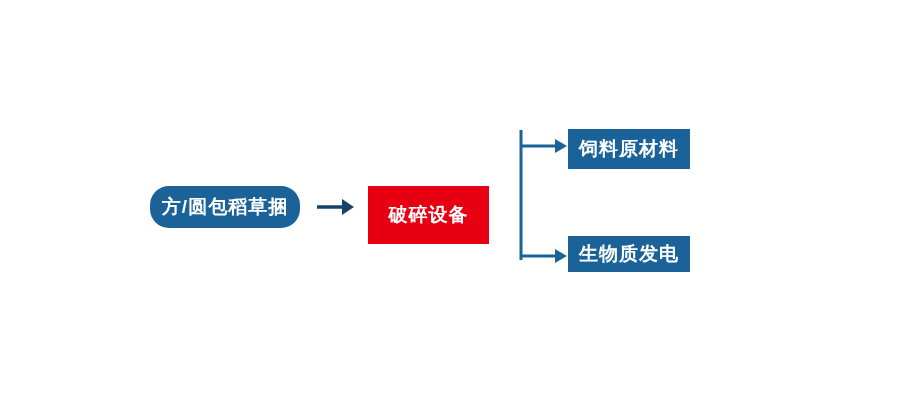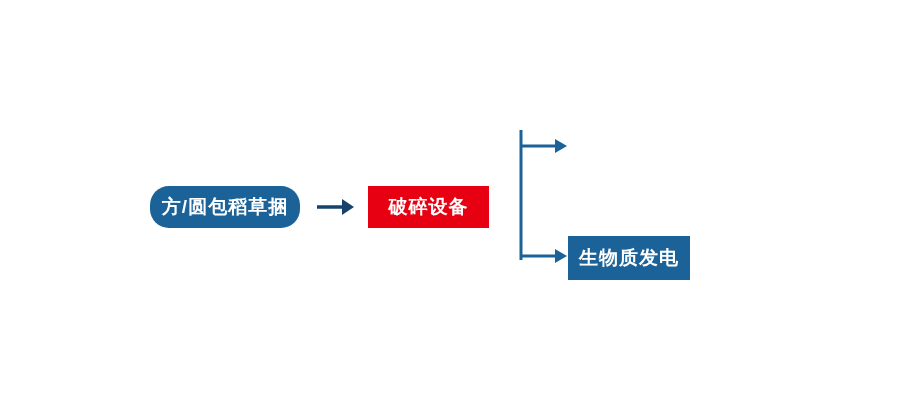--- a/index.html
+++ b/index.html
@@ -23,23 +23,23 @@
     align-items: center;
     justify-content: center;
     color: #ffffff;
     font-size: 19px;
     font-weight: 700;
     letter-spacing: 1px;
     white-space: nowrap;
     box-sizing: border-box;
   }
   .node-source  { left: 150px; top: 186px; width: 150px; height: 42px; border-radius: 19px; }
-  .node-process { left: 368px; top: 186px; width: 121px; height: 42px; }
+  .node-process { left: 368px; top: 186px; width: 121px; height: 58px; }
   .node-feed    { left: 568px; top: 129px; width: 122px; height: 40px; }
-  .node-power   { left: 568px; top: 236px; width: 122px; height: 44px; }
+  .node-power   { left: 568px; top: 236px; width: 122px; height: 36px; }
   svg.connector {
     position: absolute;
     overflow: visible;
     display: block;
   }
   .arrow-mid { left: 315px; top: 195px; }
   .branch    { left: 518px; top: 126px; }
 </style>
 </head>
 <body>
@@ -64,18 +64,21 @@
     <g>
       <line x1="3" y1="20" x2="38" y2="20" stroke-width="3" stroke="#1a6298"></line>
       <polygon points="37,13 49,20 37,27" fill="#1a6298"></polygon>
     </g>
     <g>
       <line x1="3" y1="130" x2="38" y2="130" stroke-width="3" stroke="#1a6298"></line>
       <polygon points="37,123 49,130 37,137" fill="#1a6298"></polygon>
     </g>
   </svg>
 
+  <div class="node node-feed" style="background: rgb(26, 98, 152);">
+    <span>饲料原材料</span>
+  </div>
 
   <div class="node node-power" style="background: rgb(26, 98, 152);">
     <span>生物质发电</span>
   </div>
 
 </div>
 
 </body></html>

